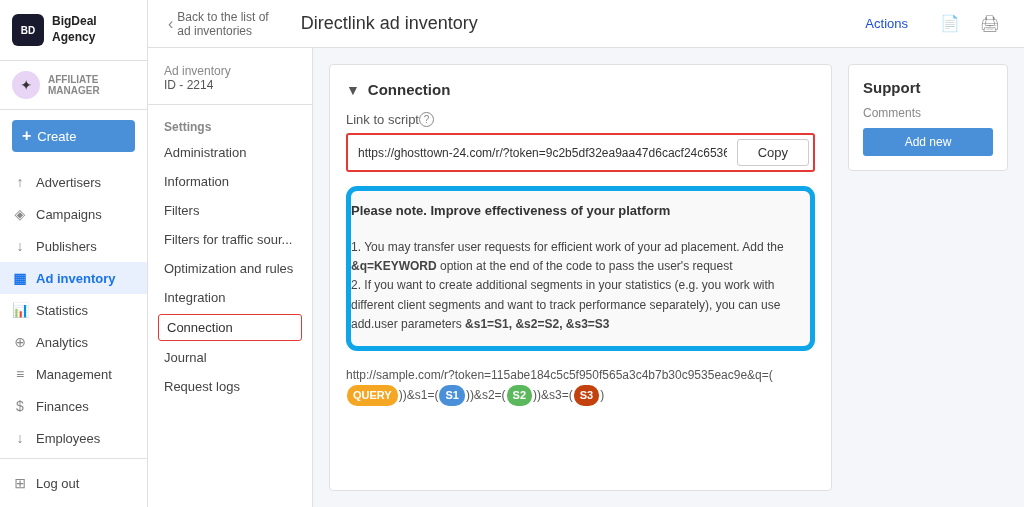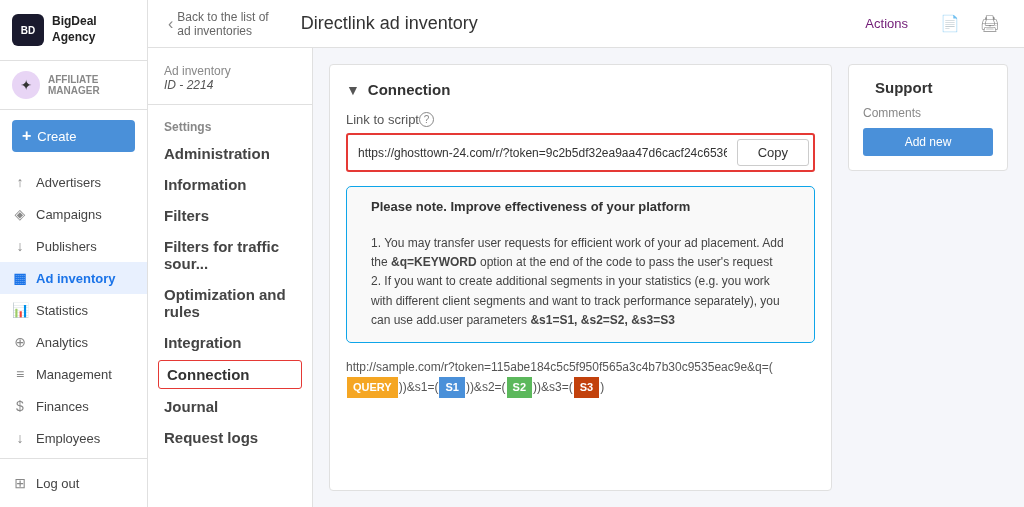--- a/index.html
+++ b/index.html
@@ -29,67 +29,67 @@
     .sidebar-footer .sidebar-item { padding: 6px 0; }
 
     
     .content-area { flex: 1; display: flex; flex-direction: column; overflow: hidden; }
 
     
     .topbar { background: #fff; border-bottom: 1px solid #e0e0e0; padding: 0 20px; display: flex; align-items: center; height: 48px; gap: 12px; }
     .back-link { display: flex; align-items: center; gap: 4px; color: #666; font-size: 12px; cursor: pointer; text-decoration: none; }
     .back-arrow { font-size: 16px; color: #888; }
     .page-title { font-size: 18px; font-weight: normal; color: #333; margin-left: 20px; flex: 1; }
-    .actions-label { font-size: 13px; color: #701a75; margin-right: 16px; text-align: right; }
+    .actions-label { font-size: 13px; color: #1d4ed8; margin-right: 16px; text-align: right; }
     .topbar-icons { display: flex; gap: 12px; align-items: center; }
     .topbar-icon { width: 28px; height: 28px; display: flex; align-items: center; justify-content: center; cursor: pointer; color: #888; font-size: 16px; }
 
     
     .main-layout { display: flex; flex: 1; overflow: hidden; }
 
     
     .left-panel { width: 165px; background: #fff; border-right: 1px solid #e0e0e0; flex-shrink: 0; padding: 12px 0; overflow-y: auto; }
     .ad-inventory-info { padding: 4px 16px 12px; border-bottom: 1px solid #e0e0e0; margin-bottom: 8px; }
     .ad-inventory-info .label { font-size: 12px; color: #888; }
-    .ad-inventory-info .id { font-size: 12px; color: #555; font-style: italic; }
-
-    .left-panel-item { padding: 7px 16px; font-size: 15px; color: #444; cursor: pointer; font-weight: bold; }
+    .ad-inventory-info .id { font-size: 12px; color: #555; }
+
+    .left-panel-item { padding: 7px 16px; font-size: 13px; color: #444; cursor: pointer; }
     .left-panel-item.active { border: 1px solid #e53935; border-radius: 3px; color: #333; margin: 2px 10px; padding: 5px 8px; }
 
     
     .right-content { flex: 1; display: flex; gap: 16px; padding: 16px; overflow-y: auto; }
 
     
     .main-card { flex: 1; background: #fff; border: 1px solid #e0e0e0; border-radius: 4px; padding: 16px; }
     .card-section-header { display: flex; align-items: center; gap: 8px; margin-bottom: 14px; }
     .collapse-icon { color: #555; font-size: 14px; cursor: pointer; }
     .section-title { font-size: 15px; font-weight: bold; color: #333; }
 
     .link-to-script-label { font-size: 13px; color: #555; margin-bottom: 6px; display: flex; align-items: center; }
     .info-icon { width: 15px; height: 15px; border-radius: 50%; border: 1px solid #888; display: inline-flex; align-items: center; justify-content: center; font-size: 10px; color: #888; cursor: pointer; }
 
     .link-box { border: 2px solid #e53935; border-radius: 3px; display: flex; align-items: center; padding: 4px; margin-bottom: 14px; gap: 4px; }
     .link-input { flex: 1; border: none; outline: none; font-size: 12px; color: #333; padding: 4px 6px; background: transparent; }
     .copy-btn { background: #fff; border: 1px solid #ccc; border-radius: 3px; padding: 5px 20px; font-size: 13px; cursor: pointer; color: #333; white-space: nowrap; }
 
-    .note-box { background: #f9f9f9; border: 1px solid #0ea5e9; border-radius: 5px; padding: 12px 24px; margin-bottom: 14px; }
+    .note-box { background: #f9f9f9; border: 5px solid #0ea5e9; border-radius: 11px; padding: 12px 0; margin-bottom: 14px; }
     .note-title { font-weight: bold; font-size: 13px; margin-bottom: 8px; color: #333; }
     .note-text { font-size: 12px; color: #444; line-height: 1.6; margin-top: 20px; }
     .note-text strong { font-weight: bold; }
 
     .sample-url { font-size: 12px; color: #555; line-height: 1.7; margin-top: 8px; }
-    .tag { display: inline-block; padding: 1px 6px; border-radius: 0; font-size: 11px; font-weight: bold; color: #fff; margin: 0 1px; }
+    .tag { display: inline-block; padding: 1px 6px; border-radius: 10px; font-size: 11px; font-weight: bold; color: #fff; margin: 0 1px; }
     .tag-orange { background: #f5a623; }
     .tag-blue { background: #4a90d9; }
     .tag-green { background: #5cb85c; text-align: center; }
     .tag-purple { background: #c2410c; }
 
     
     .support-card { width: 160px; flex-shrink: 0; background: #fff; border: 1px solid #e0e0e0; border-radius: 4px; padding: 14px; align-self: flex-start; }
-    .support-title { font-size: 15px; font-weight: bold; margin-bottom: 10px; color: #333; margin-left: 12px; }
+    .support-title { font-size: 15px; font-weight: bold; margin-bottom: 10px; color: #333; }
     .comments-label { font-size: 12px; color: #888; margin-bottom: 8px; }
     .add-new-btn { background: #4a90d9; color: #fff; border: none; border-radius: 3px; padding: 7px 14px; font-size: 12px; cursor: pointer; width: 100%; }
   </style>
 </head>
 <body>
 
 <div class="sidebar">
   <div class="sidebar-logo">
     <div class="sidebar-logo-icon">
       <span>BD</span>

